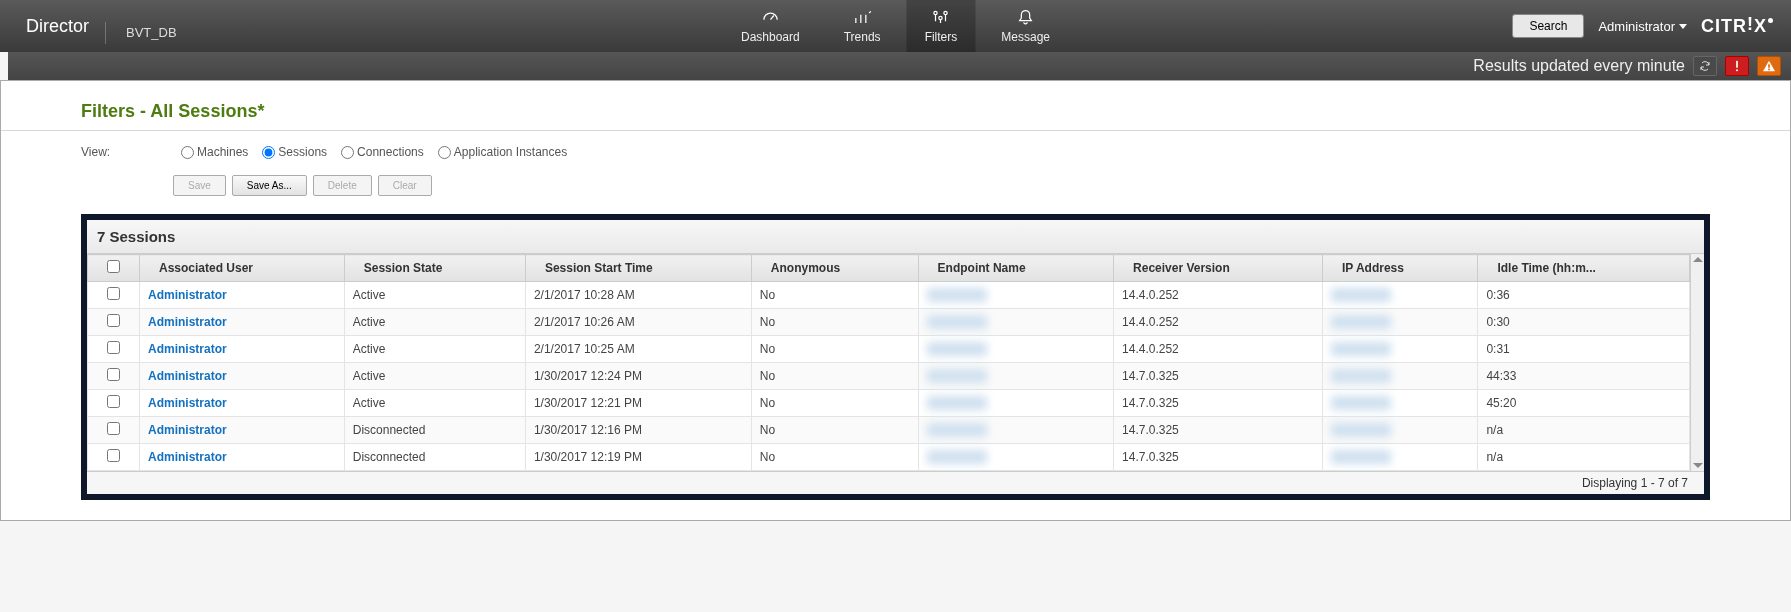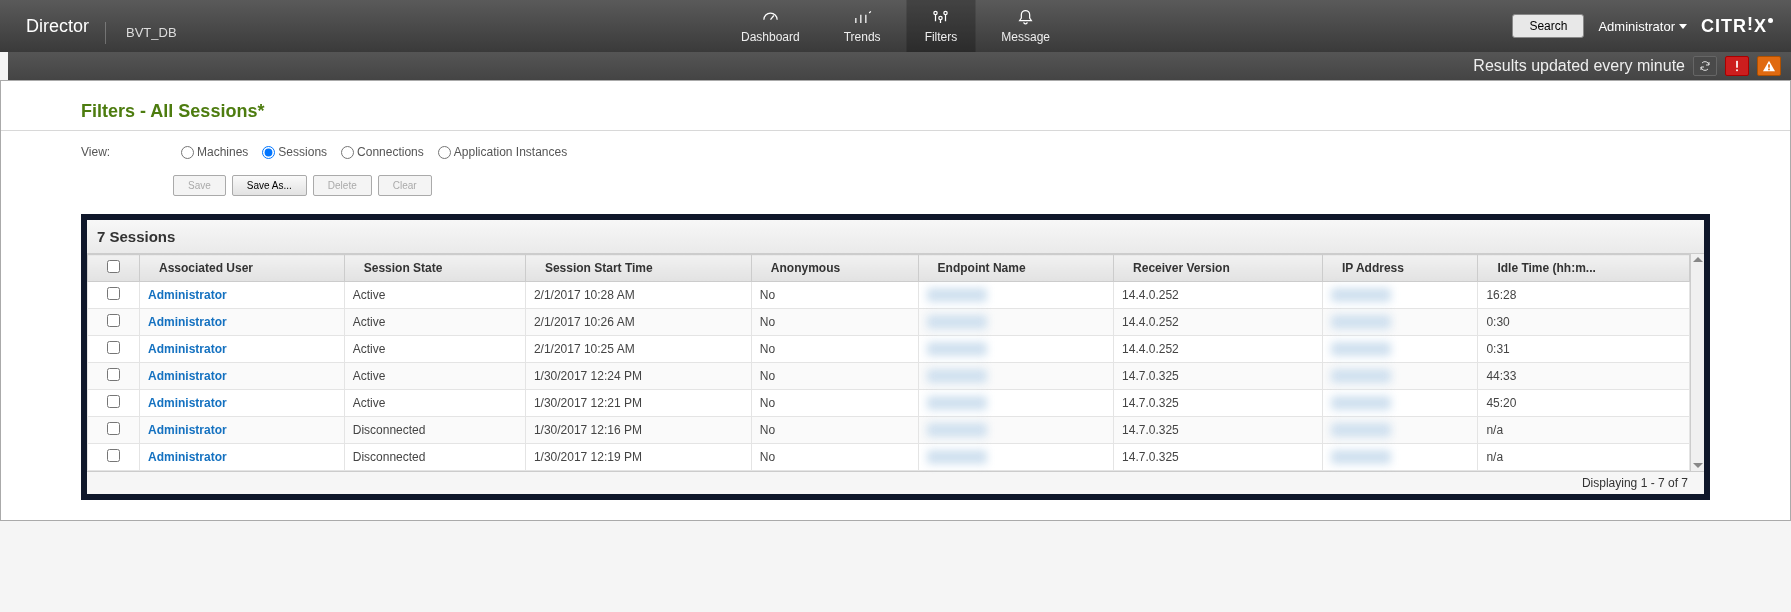--- a/index.html
+++ b/index.html
@@ -199,21 +199,21 @@
           <tbody id="grid-body">
               <tr>
                 <td class="check"><input type="checkbox" style=""></td>
                 <td><a href="#">Administrator</a></td>
                 <td>Active</td>
                 <td>2/1/2017 10:28 AM</td>
                 <td>No</td>
                 <td><span class="blur">hidden</span></td>
                 <td>14.4.0.252</td>
                 <td><span class="blur">hidden</span></td>
-                <td>16:28</td>
+                <td>0:36</td>
               </tr>
               <tr>
                 <td class="check"><input type="checkbox" style=""></td>
                 <td><a href="#">Administrator</a></td>
                 <td>Active</td>
                 <td>2/1/2017 10:26 AM</td>
                 <td>No</td>
                 <td><span class="blur">hidden</span></td>
                 <td>14.4.0.252</td>
                 <td><span class="blur">hidden</span></td>

